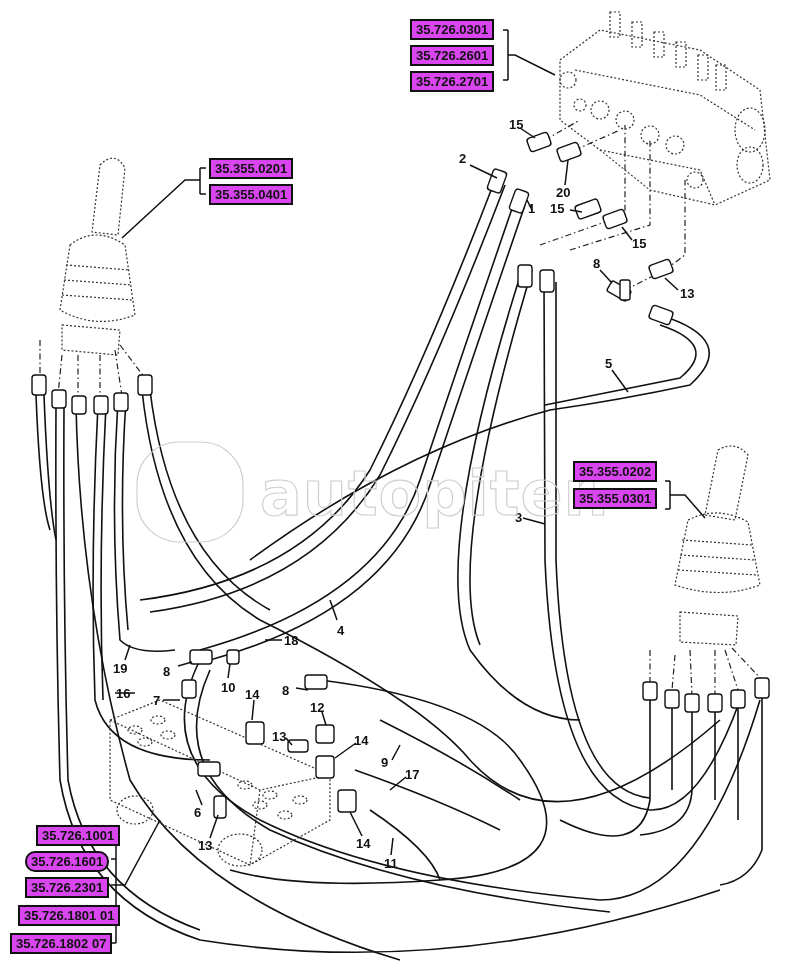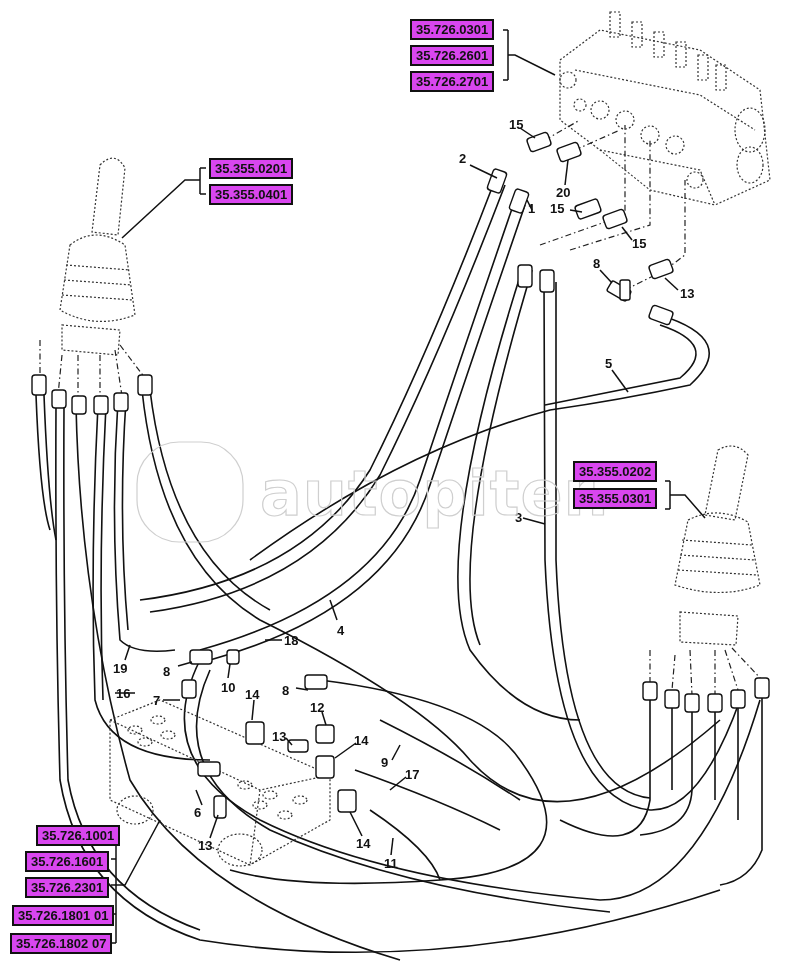--- a/index.html
+++ b/index.html
@@ -278,16 +278,16 @@
 <div class="refbox" style="left:410px;top:45px;text-align:right;">35.726.2601</div>
 <div class="refbox" style="left:410px;top:71px;text-align:center;">35.726.2701</div>
 
 <div class="refbox" style="left:209px;top:158px;">35.355.0201</div>
 <div class="refbox" style="left:209px;top:184px;">35.355.0401</div>
 
 <div class="refbox" style="left:573px;top:461px;">35.355.0202</div>
 <div class="refbox" style="left:573px;top:488px;">35.355.0301</div>
 
 <div class="refbox" style="left:25px;top:825px;margin-left:11px;">35.726.1001</div>
-<div class="refbox" style="left:25px;top:851px;">35.726.1601</div>
+<div class="refbox" style="left:25px;top:851px;border-radius:10px;">35.726.1601</div>
 <div class="refbox" style="left:25px;top:877px;">35.726.2301</div>
-<div class="refbox" style="left:12px;top:905px;">35.726.1801 01</div>
+<div class="refbox" style="left:18px;top:905px;">35.726.1801 01</div>
 <div class="refbox" style="left:10px;top:933px;">35.726.1802 07</div>
 
 </body></html>

